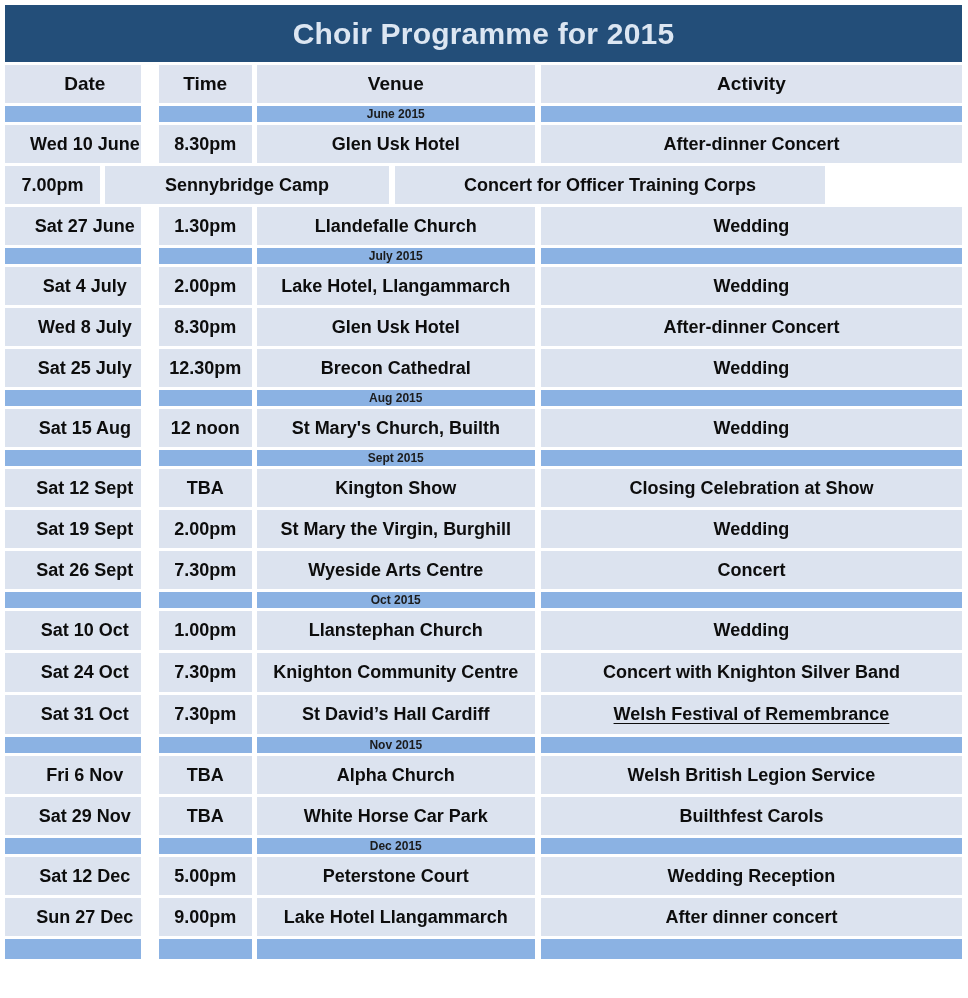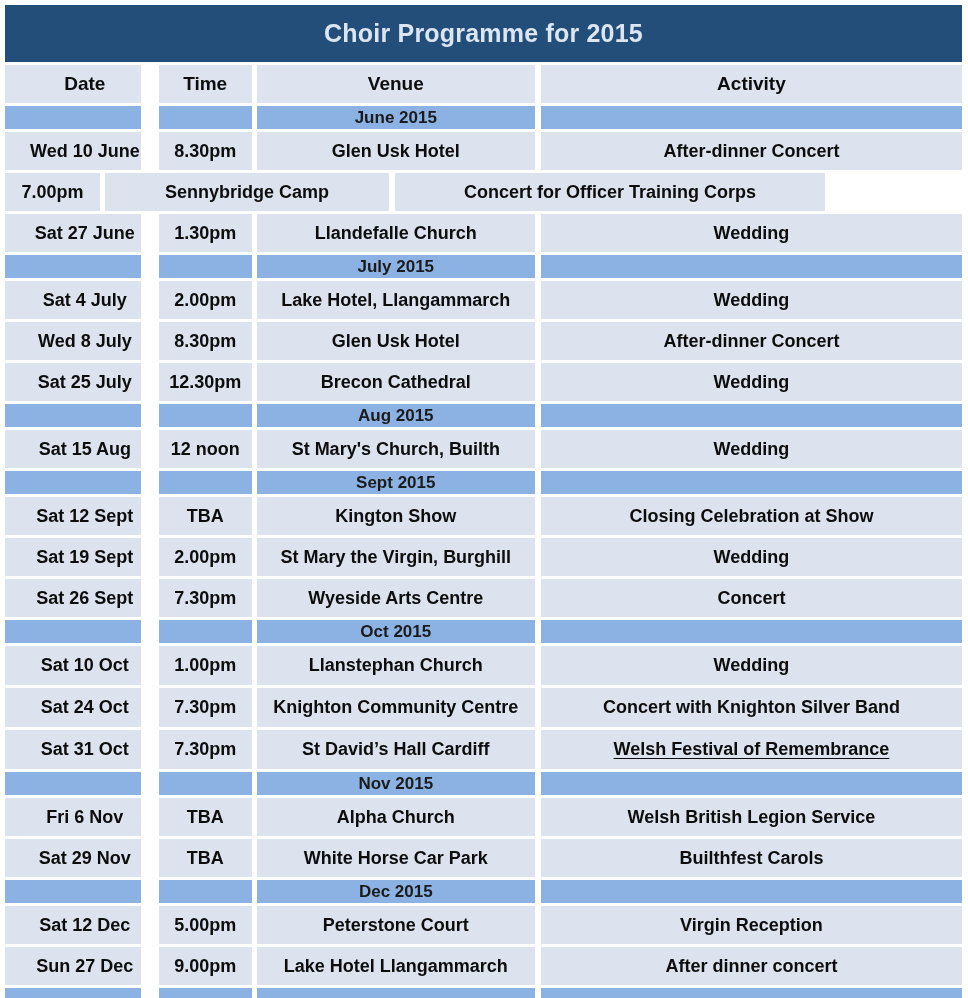--- a/index.html
+++ b/index.html
@@ -25,21 +25,21 @@
   }
 
   
   .title-band {
     height: 57px;
     background: #234E79;
     color: #DCE6F2;
     display: flex;
     align-items: center;
     justify-content: center;
-    font-size: 25px;
+    font-size: 30px;
     font-weight: bold;
     letter-spacing: 0.2px;
     margin-bottom: 3px;
   }
 
   
   .row {
     display: flex;
     width: 100%;
     margin-bottom: 3px;
@@ -64,21 +64,21 @@
   .c-time   { width: 95px;  margin-right: 5px; }
   .c-venue  { width: 284px; margin-right: 6px; }
   .c-act    { width: 430px; }
 
   
   .light  { background: #DCE3EF; }
   .month  { background: #8BB2E3; }
   .headbg { background: #DDE3EF; }
 
   .row.head .cell    { height: 38px; font-size: 19px; }
-  .row.monthrow .cell{ height: 23px; font-size: 17px; }
+  .row.monthrow .cell{ height: 16px; font-size: 12px; }
   .row.data .cell    { height: 38px; }
   .row.compact .cell { height: 39px; }
   .row.stub .cell    { height: 20px; }
 
   .month-label { color: #1b1b1b; }
 
   .underline { text-decoration: underline; text-underline-offset: 3px; }
 </style>
 </head>
 <body>
@@ -223,21 +223,21 @@
       <div class="row monthrow">
         <div class="cell month c-date"></div>
         <div class="cell month c-time"></div>
         <div class="cell month c-venue month-label">Dec 2015</div>
         <div class="cell month c-act"></div>
       </div>
       <div class="row data">
         <div class="cell light c-date">Sat  12 Dec</div>
         <div class="cell light c-time">5.00pm</div>
         <div class="cell light c-venue">Peterstone Court</div>
-        <div class="cell light c-act">Virgin Reception</div>
+        <div class="cell light c-act">Wedding Reception</div>
       </div>
       <div class="row data">
         <div class="cell light c-date">Sun 27 Dec</div>
         <div class="cell light c-time">9.00pm</div>
         <div class="cell light c-venue">Lake Hotel Llangammarch</div>
         <div class="cell light c-act">After dinner concert</div>
       </div>
     </div>
 
   <div class="row stub">

